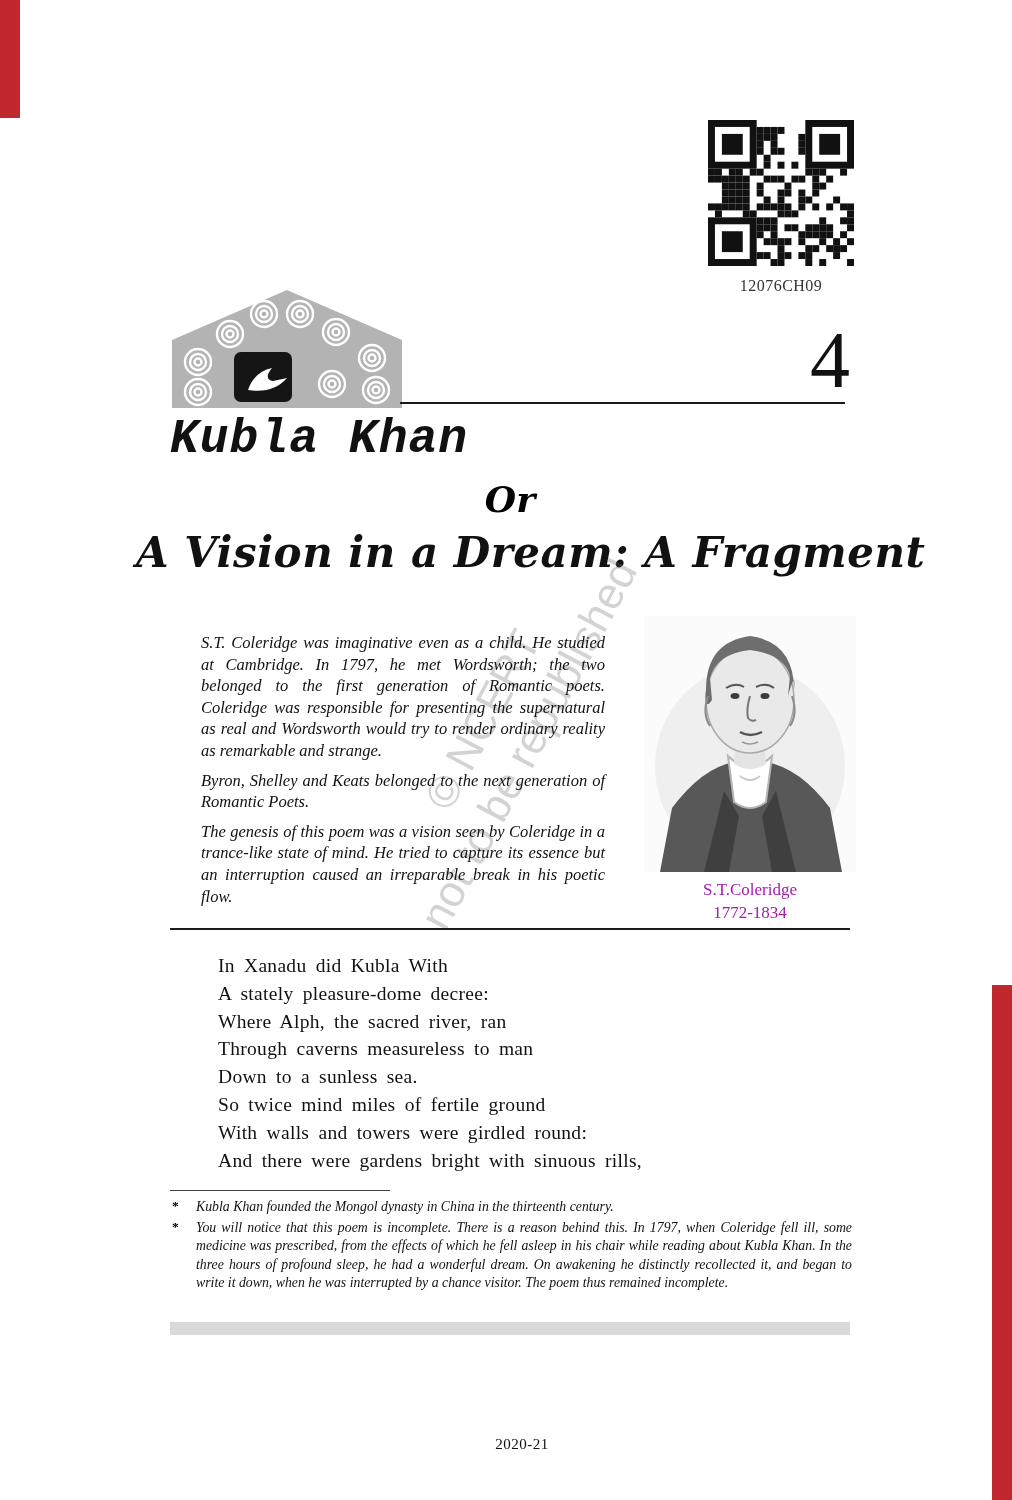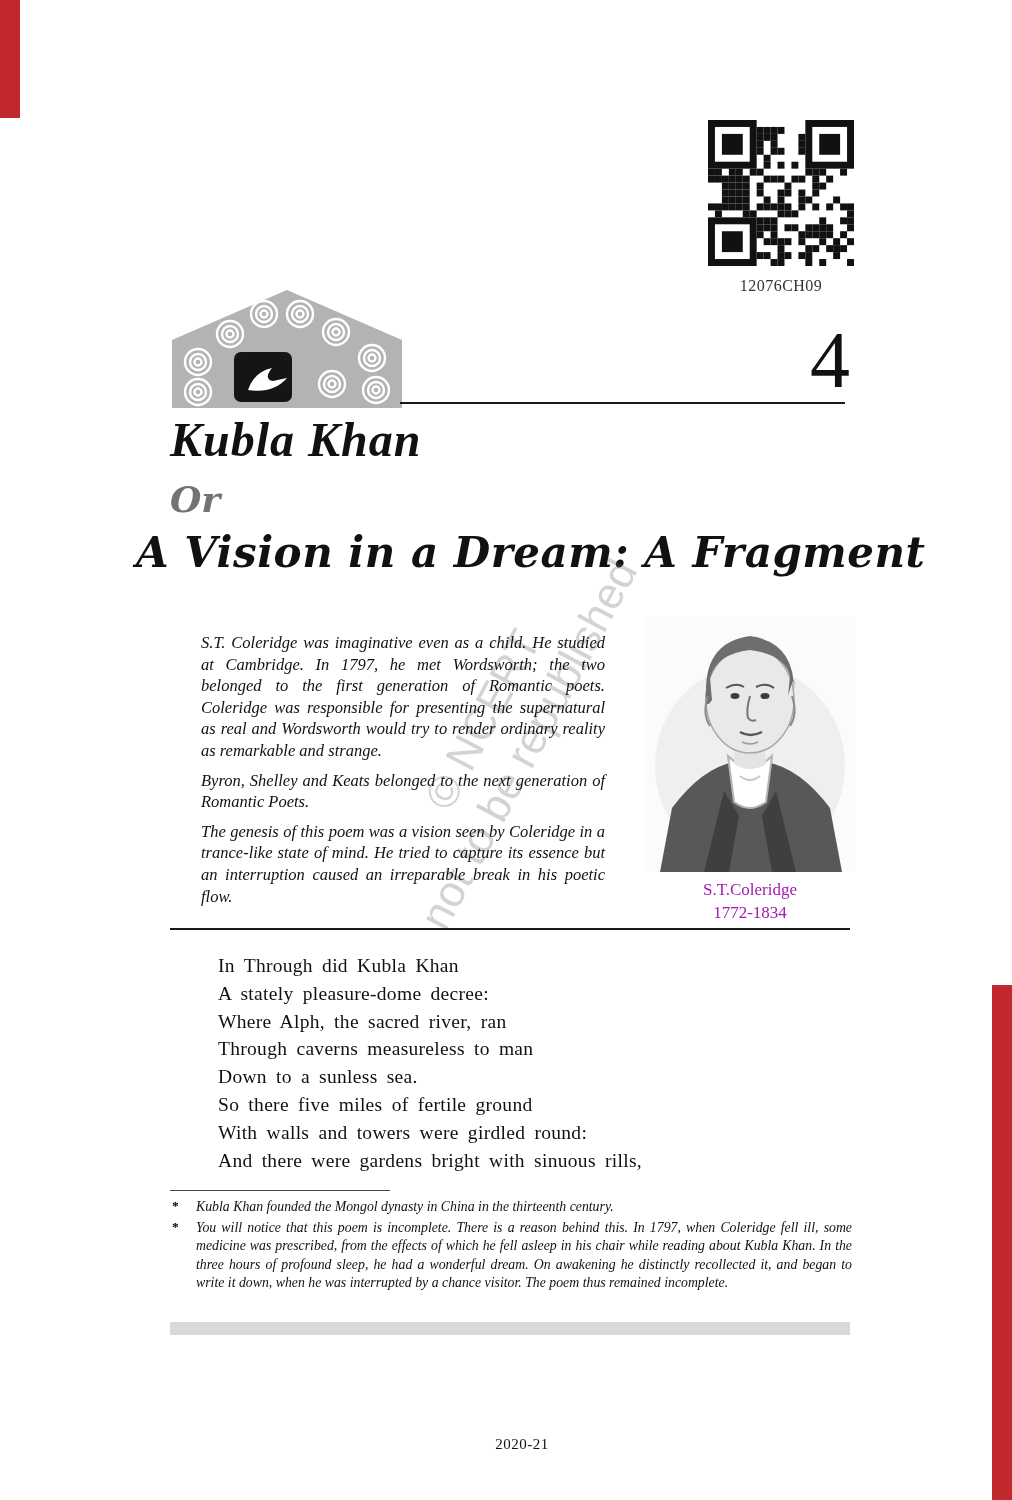--- a/index.html
+++ b/index.html
@@ -24,25 +24,25 @@
   .header-rule { position:absolute; left:400px; top:402px; width:445px; height:2px; background:#1a1a1a; }
   .chapter-num {
     position:absolute; left:790px; top:318px; width:60px;
     font-size:80px; line-height:84px; text-align:right; color:#111;
     font-family:"Liberation Serif", serif;
   }
 
   .title-main {
     position:absolute; left:170px; top:412px;
     font-size:48px; font-style:italic; font-weight:600; color:#111;
-    font-family:Liberation Serif, serif; letter-spacing:1px;
+    font-family:Liberation Mono, monospace; letter-spacing:1px;
   }
   .title-or {
-    position:absolute; left:170px; top:478px; width:680px; 
-    font-size:36px; font-style:italic; font-weight:600; color:#737373;
+    position:absolute; left:170px; top:478px; width:680px; text-align:center;
+    font-size:36px; font-style:italic; font-weight:600; color:#000000;
     font-family:"DejaVu Serif", serif;
   }
   .title-sub {
     position:absolute; left:136px; top:528px; width:720px; text-align:center;
     font-size:42px; font-style:italic; font-weight:600; color:#111;
     font-family:"DejaVu Serif", serif; letter-spacing:0.5px; white-space:nowrap;
   }
 
   .intro {
     position:absolute; left:193px; top:624px; width:420px;
@@ -333,26 +333,26 @@
     </svg>
   </div>
   <div class="portrait-caption">
     <div>S.T.Coleridge</div>
     <div>1772-1834</div>
   </div>
 
   <div class="section-rule"></div>
 
   <div class="poem">
-    <div class="poem-line">In Through did Kubla Khan</div>
+    <div class="poem-line">In Xanadu did Kubla With</div>
     <div class="poem-line">A stately pleasure-dome decree:</div>
     <div class="poem-line">Where Alph, the sacred river, ran</div>
     <div class="poem-line">Through caverns measureless to man</div>
     <div class="poem-line">Down to a sunless sea.</div>
-    <div class="poem-line">So there five miles of fertile ground</div>
+    <div class="poem-line">So twice mind miles of fertile ground</div>
     <div class="poem-line">With walls and towers were girdled round:</div>
     <div class="poem-line">And there were gardens bright with sinuous rills,</div>
   </div>
 
   <div class="footnote-rule"></div>
   <div class="footnotes">
     <div class="footnote">
       <span class="marker">*</span>
       <div class="fn-text">Kubla Khan founded the Mongol dynasty in China in the thirteenth century.</div>
     </div>

